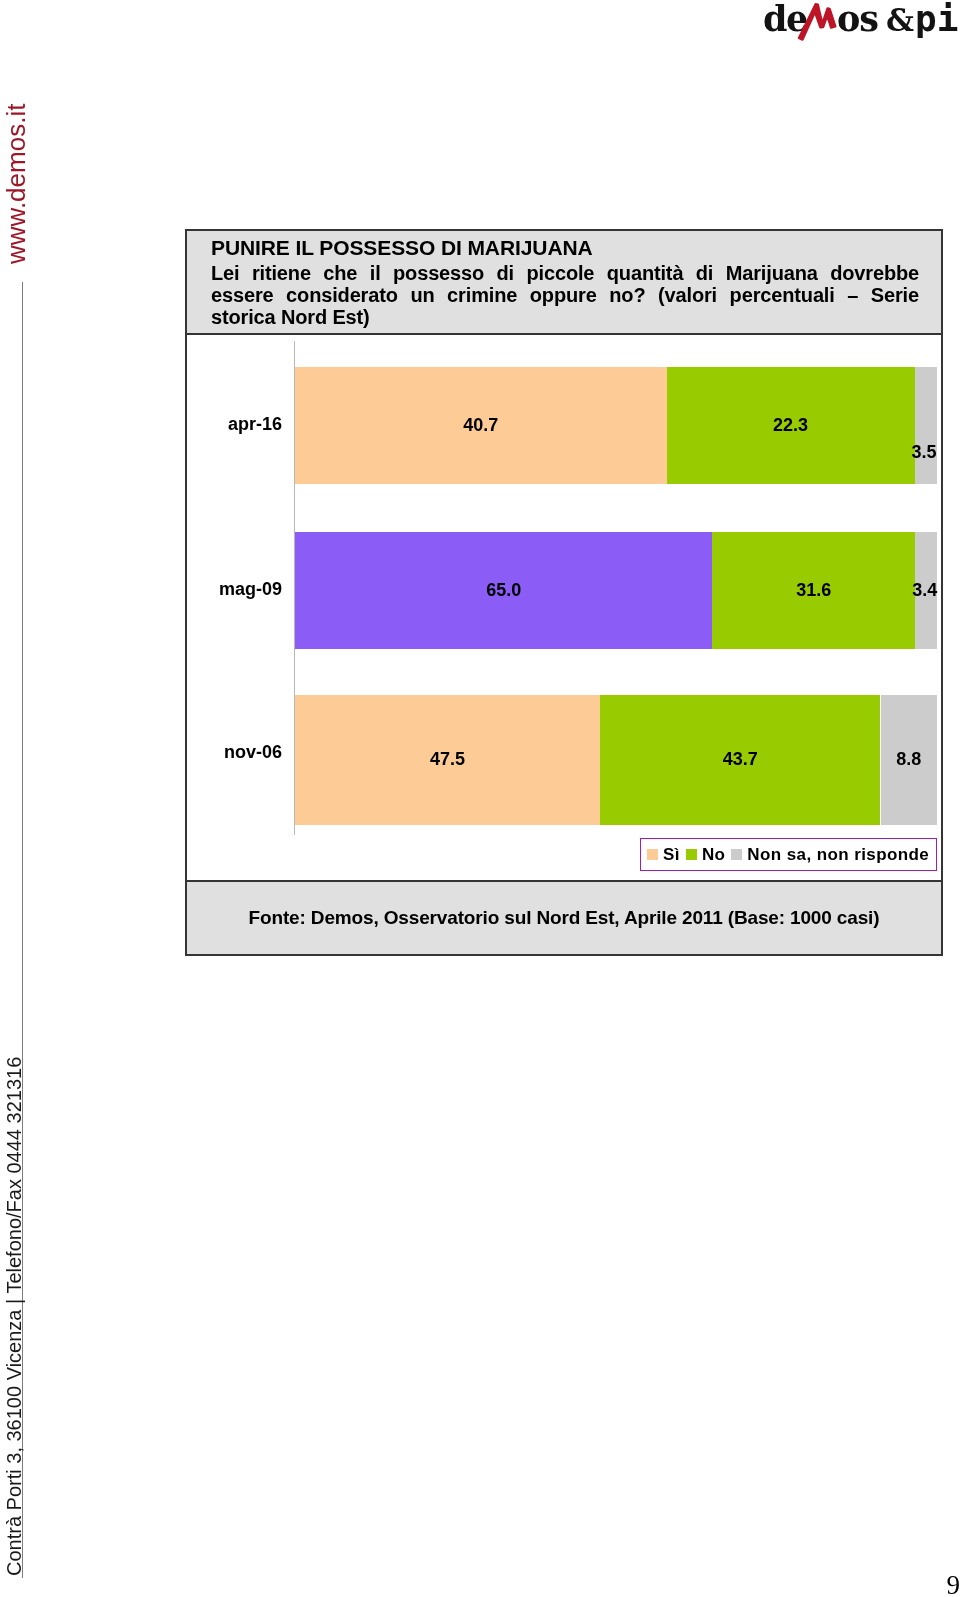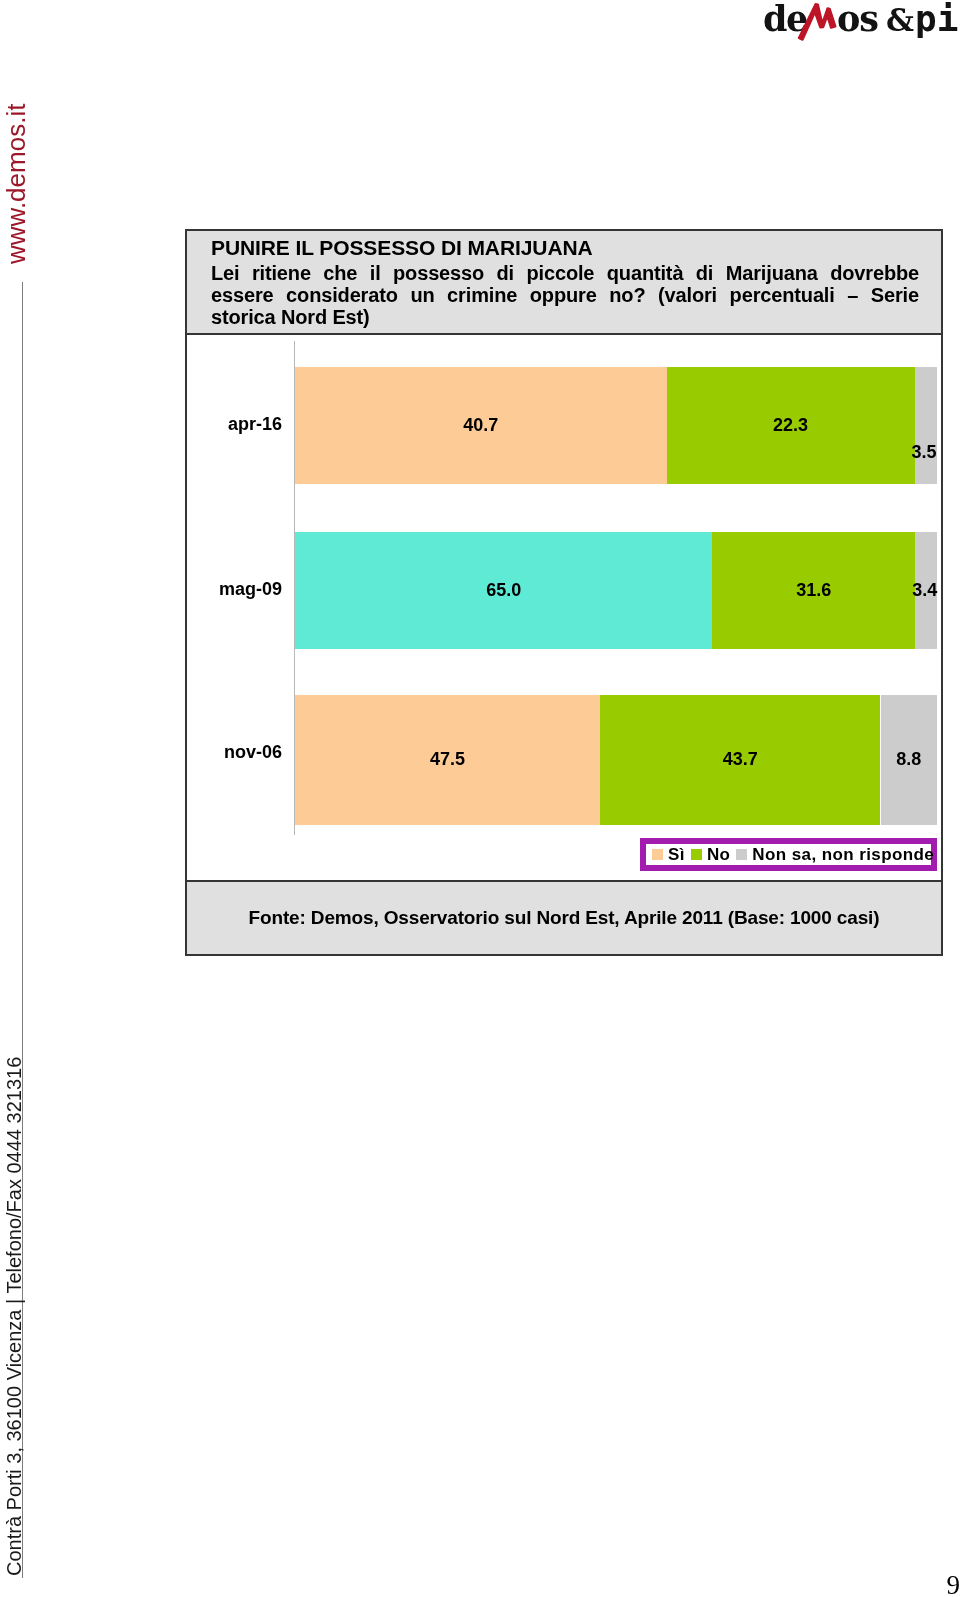--- a/index.html
+++ b/index.html
@@ -26,21 +26,21 @@
       margin-top:4px;letter-spacing:-0.15px;}
 
   #plot{position:absolute;left:0;top:104px;right:0;height:546px;}
   #axis{position:absolute;left:107px;top:6px;width:1px;height:494px;background:#b8b8b8;}
   .bargroup{position:absolute;left:108px;}
   .seg{position:absolute;top:0;height:100%;}
   .seglabel{position:absolute;top:50%;transform:translateY(calc(-50% - 1px));font-size:18px;
             font-weight:bold;color:#000;width:100%;text-align:center;}
   .catlabel{position:absolute;font-size:18px;font-weight:bold;color:#000;text-align:right;}
 
-  #legend{position:absolute;border:6px solid #a21caf;background:#fff;
+  #legend{position:absolute;border:1px solid #a21caf;background:#fff;
           display:flex;align-items:center;box-sizing:border-box;}
   .legitem{display:flex;align-items:center;white-space:nowrap;flex:none;}
   .swatch{width:11px;height:11px;display:inline-block;}
   .legtext{font-size:17px;font-weight:bold;color:#000;margin-left:5px;letter-spacing:0.4px;}
 
   #sourcebox{position:absolute;left:0;bottom:0;right:0;height:74px;background:#e0e0e0;
              border-top:2px solid #353535;box-sizing:border-box;
              display:flex;align-items:center;justify-content:center;}
   #sourcetext{font-size:19px;font-weight:bold;color:#000;letter-spacing:-0.15px;white-space:nowrap;text-align:right;}
 
@@ -86,21 +86,21 @@
           </div>
           <div class="seg" style="left: 371.718px; width: 247.812px; background: rgb(152, 204, 0);">
             <div class="seglabel">22.3</div>
           </div>
           <div class="seg" style="left: 619.53px; width: 22.47px; background: rgb(204, 204, 204);">
             <div class="seglabel" style="margin-left: -3px; margin-top: 27px;">3.5</div>
           </div>
         </div>
         <div class="catlabel" style="top: 78.5px; left: 0px; width: 95px;">apr-16</div>
         <div class="bargroup" style="top: 197px; height: 117px; width: 642px;">
-          <div class="seg" style="left: 0px; width: 417.3px; background: #5eead4;">
+          <div class="seg" style="left: 0px; width: 417.3px; background: #8b5cf6;">
             <div class="seglabel">65.0</div>
           </div>
           <div class="seg" style="left: 417.3px; width: 202.872px; background: rgb(152, 204, 0);">
             <div class="seglabel">31.6</div>
           </div>
           <div class="seg" style="left: 620.172px; width: 21.828px; background: rgb(204, 204, 204);">
             <div class="seglabel" style="margin-left: -3px;">3.4</div>
           </div>
         </div>
         <div class="catlabel" style="top: 243.5px; left: 0px; width: 95px;">mag-09</div>

